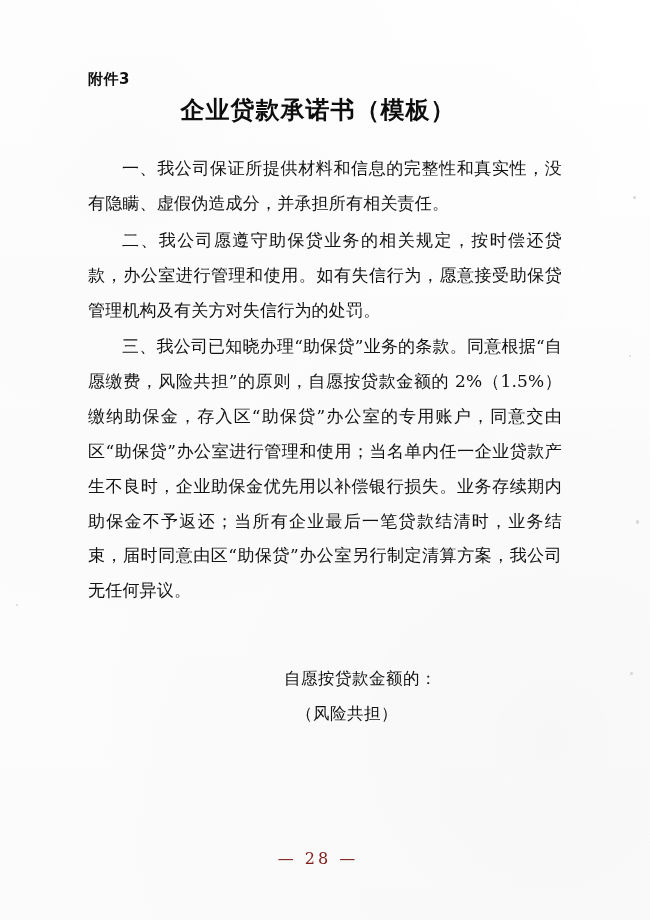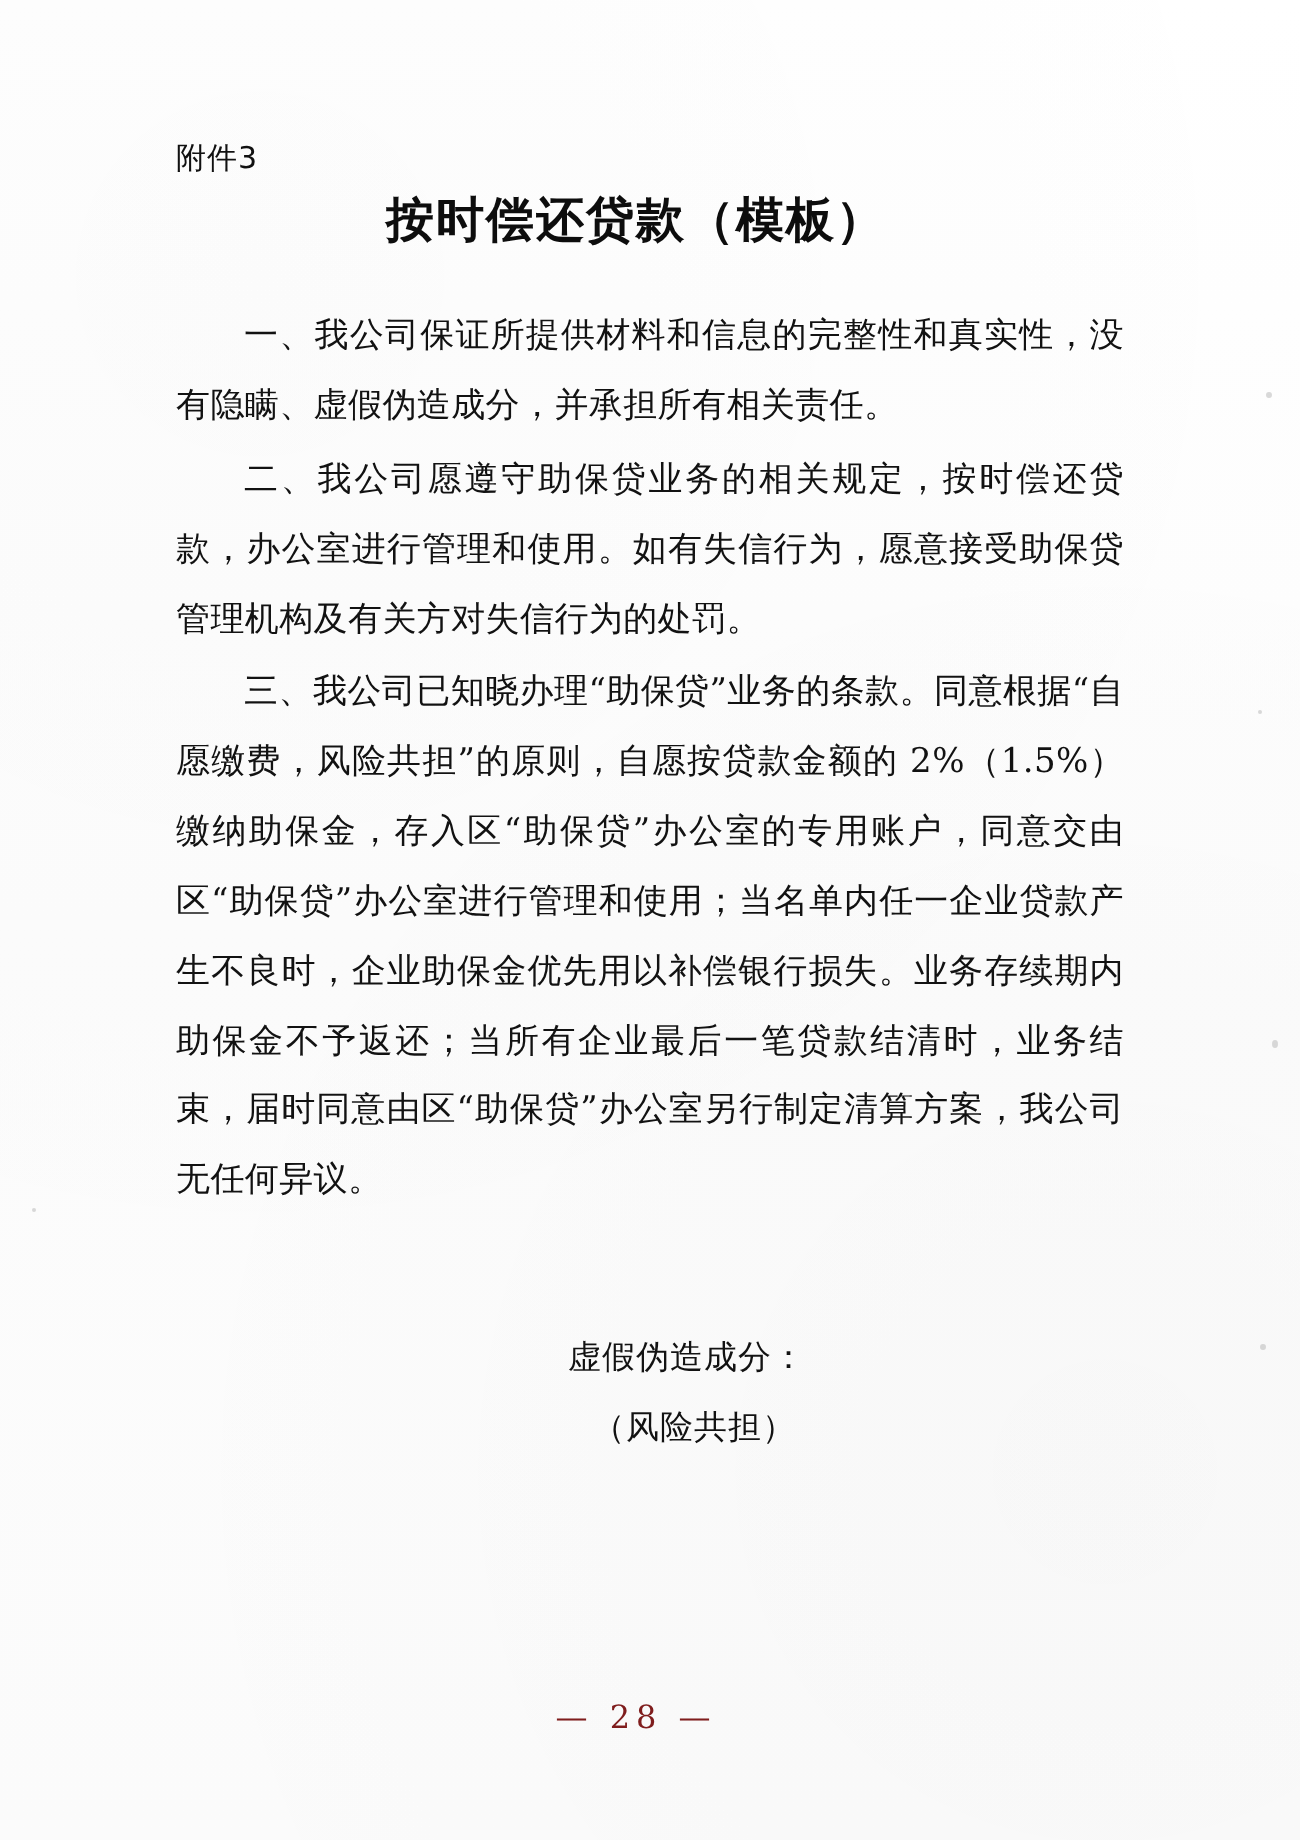--- a/index.html
+++ b/index.html
@@ -32,21 +32,21 @@
     pointer-events: none;
   }
   .content {
     position: absolute;
     left: 88px;
     top: 70px;
     width: 474px;
   }
   .attachment-label {
     font-family: "DejaVu Sans", sans-serif;
-    font-weight: normal;
+    font-weight: bold;
     font-size: 15px;
     letter-spacing: 0.5px;
     color: #111;
     margin: 0 0 6px 0;
     line-height: 1.2;
   }
   .doc-title {
     text-align: center;
     font-family: "DejaVu Serif", serif;
     font-weight: bold;
@@ -118,29 +118,29 @@
   <div class="speck" style="left:633px; top:196px; width:3px; height:3px;"></div>
   <div class="speck" style="left:629px; top:355px; width:2px; height:2px;"></div>
   <div class="speck" style="left:636px; top:520px; width:3px; height:4px;"></div>
   <div class="speck" style="left:630px; top:672px; width:3px; height:3px;"></div>
   <div class="speck" style="left:16px; top:604px; width:2px; height:2px;"></div>
 
   <div class="content">
 
     <div class="attachment-label">附件3</div>
 
-    <h1 class="doc-title">按时偿还贷款（模板）</h1>
+    <h1 class="doc-title">企业贷款承诺书（模板）</h1>
 
     <p class="para">一、我公司保证所提供材料和信息的完整性和真实性，没有隐瞒、虚假伪造成分，并承担所有相关责任。</p>
 
     <p class="para">二、我公司愿遵守助保贷业务的相关规定，按时偿还贷款，办公室进行管理和使用。如有失信行为，愿意接受助保贷管理机构及有关方对失信行为的处罚。</p>
 
     <p class="para">三、我公司已知晓办理“助保贷”业务的条款。同意根据“自愿缴费，风险共担”的原则，自愿按贷款金额的 2%（1.5%）缴纳助保金，存入区“助保贷”办公室的专用账户，同意交由区“助保贷”办公室进行管理和使用；当名单内任一企业贷款产生不良时，企业助保金优先用以补偿银行损失。业务存续期内助保金不予返还；当所有企业最后一笔贷款结清时，业务结束，届时同意由区“助保贷”办公室另行制定清算方案，我公司无任何异议。</p>
 
     <div class="signature-block">
-      <div class="sig-line">虚假伪造成分：</div>
+      <div class="sig-line">自愿按贷款金额的：</div>
       <div class="sig-line indent1">（风险共担）</div>
     </div>
 
   </div>
 
   <div class="page-number">— 28 —</div>
 </div>
 
 </body></html>

